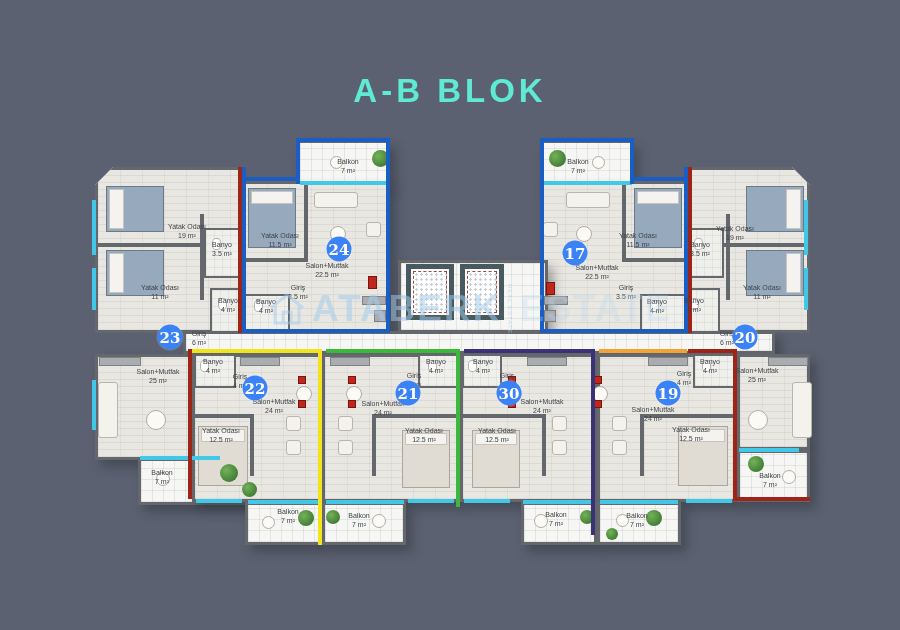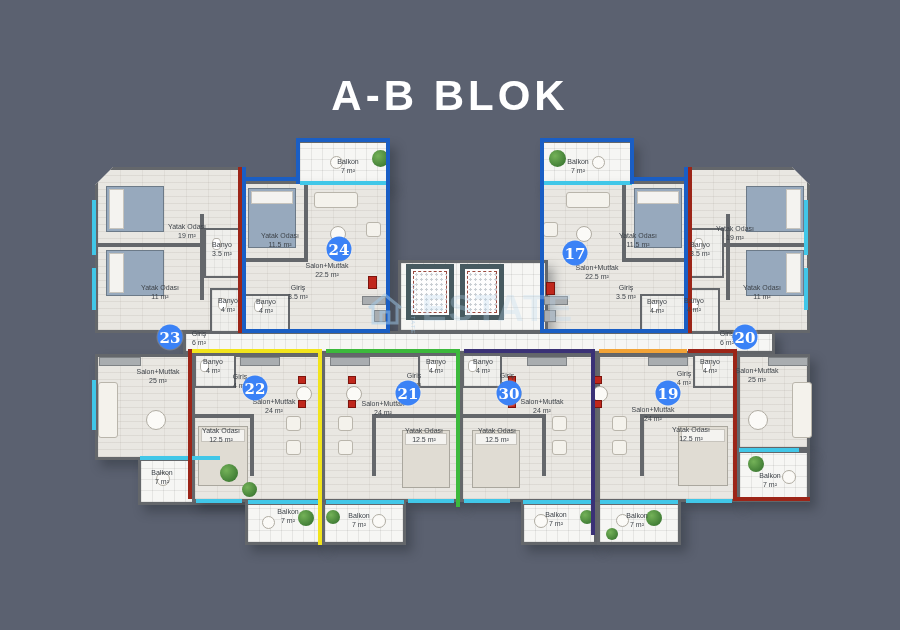--- a/index.html
+++ b/index.html
@@ -1,19 +1,19 @@
 <!DOCTYPE html>
 <html><head>
 <meta charset="utf-8">
 <style>
   html,body{margin:0;padding:0;background:#5b6170;}
   .stage{position:relative;width:900px;height:630px;background:#5b6170;overflow:hidden;
          font-family:"Liberation Sans",sans-serif;}
-  .title{position:absolute;left:0;right:0;top:72px;text-align:center;color:#ffffff;
-         font-size:42px;font-weight:bold;letter-spacing:4px;z-index:9;}
+  .title{position:absolute;left:0;right:0;top:72px;text-align:center;color:#5eead4;
+         font-size:33px;font-weight:bold;letter-spacing:4px;z-index:9;}
   .floor-label{position:absolute;left:692px;top:505px;color:#f2f2f2;z-index:9;
          font-family:"Liberation Serif",serif;font-size:30px;letter-spacing:1px;}
   
   .blk{position:absolute;border:3px solid #64676b;box-sizing:border-box;z-index:1;
        background-color:#e9e7e2;
        background-image:repeating-linear-gradient(0deg,rgba(110,100,90,.10) 0 1px,transparent 1px 7px),
                         repeating-linear-gradient(90deg,rgba(110,100,90,.08) 0 1px,transparent 1px 22px);
        box-shadow:6px 7px 10px rgba(30,33,40,.35);}
   .tile{background-color:#f6f6f4;
         background-image:repeating-linear-gradient(0deg,rgba(0,0,0,.07) 0 1px,transparent 1px 11px),
@@ -132,20 +132,21 @@
   <div class="win" style="left:464px;top:499px;width:46px;height:4px;"></div>
   <div class="win" style="left:523px;top:500px;width:72px;height:4px;"></div>
   <div class="win" style="left:600px;top:500px;width:78px;height:4px;"></div>
   <div class="win" style="left:686px;top:499px;width:46px;height:4px;"></div>
 
   <div class="wm">
     <div class="wm-row">
       <svg width="38" height="34" viewBox="0 0 38 34">
         <path d="M3 16 L19 3 L35 16 M7 13 V31 H31 V13 M15 31 V20 H23 V31" fill="none" stroke="rgba(162,203,235,0.5)" stroke-width="3"></path>
       </svg>
+      <span class="wm-brand">ATABERK</span>
       <span class="wm-tag">REAL ESTATE</span>
       <span class="wm-brand2">ESTATE</span>
     </div>
   </div>
 
 <div class="seg" style="left: 238px; top: 167px; width: 4px; height: 166px; background: rgb(156, 37, 24);"></div>
     <div class="seg" style="left: 188px; top: 349px; width: 56px; height: 4px; background: rgb(156, 37, 24);"></div>
     <div class="seg" style="left: 188px; top: 349px; width: 4px; height: 150px; background: rgb(156, 37, 24);"></div>
     <div class="room-label" style="left: 187px; top: 231px;">
       <span>Yatak Odası</span>

